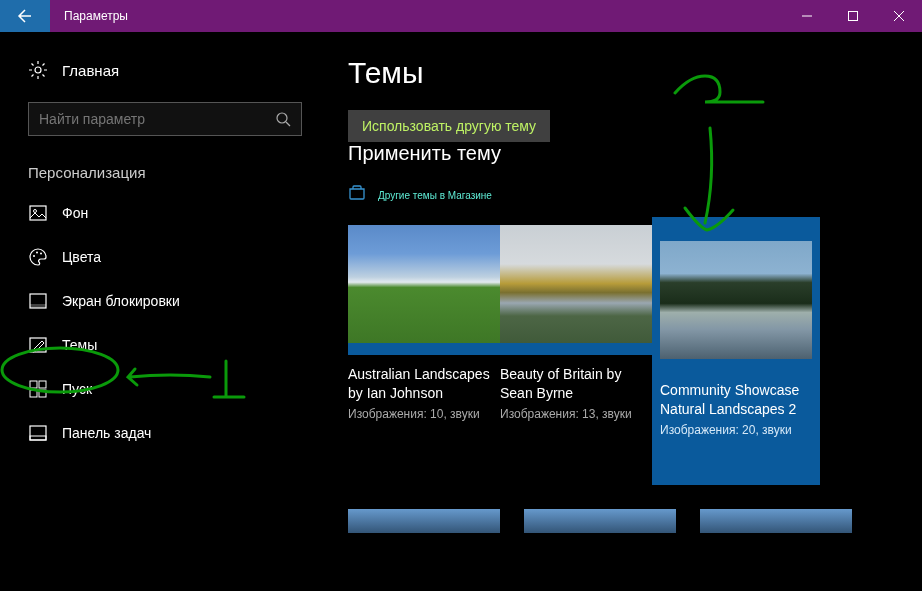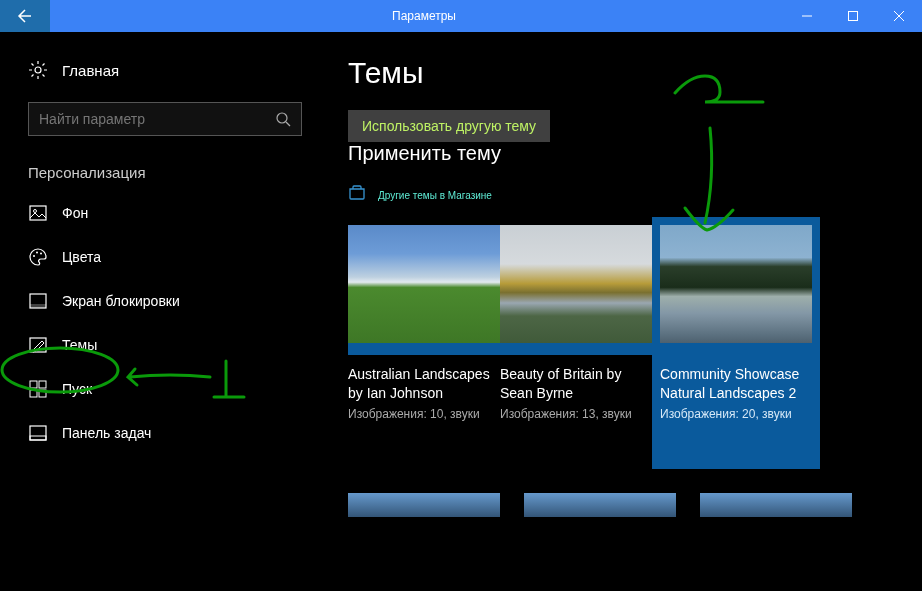--- a/index.html
+++ b/index.html
@@ -13,22 +13,21 @@
       color: #fff;
       width: 922px;
       height: 591px;
       overflow: hidden;
       position: relative;
     }
     .titlebar {
       height: 32px;
       display: flex;
       align-items: center;
-      background: #3b82f6;
-      text-align: center;
+      background: #701a75;
     }
     .back-btn {
       width: 50px;
       height: 32px;
       background: #1f6dab;
       display: flex;
       align-items: center;
       justify-content: center;
       cursor: pointer;
     }
@@ -171,21 +170,21 @@
     .themes-row {
       display: flex;
       margin-bottom: 24px;
     }
     .theme-card {
       width: 152px;
     }
     .theme-card.selected {
       background: #0a5a9c;
       width: 168px;
-      padding: 8px 8px 48px 8px;
+      padding: 24px 8px 48px 8px;
       margin-top: -8px;
     }
     .theme-thumb {
       width: 152px;
       height: 130px;
       background: #2b5a2b;
       position: relative;
     }
     .theme-thumb .strip {
       position: absolute;

